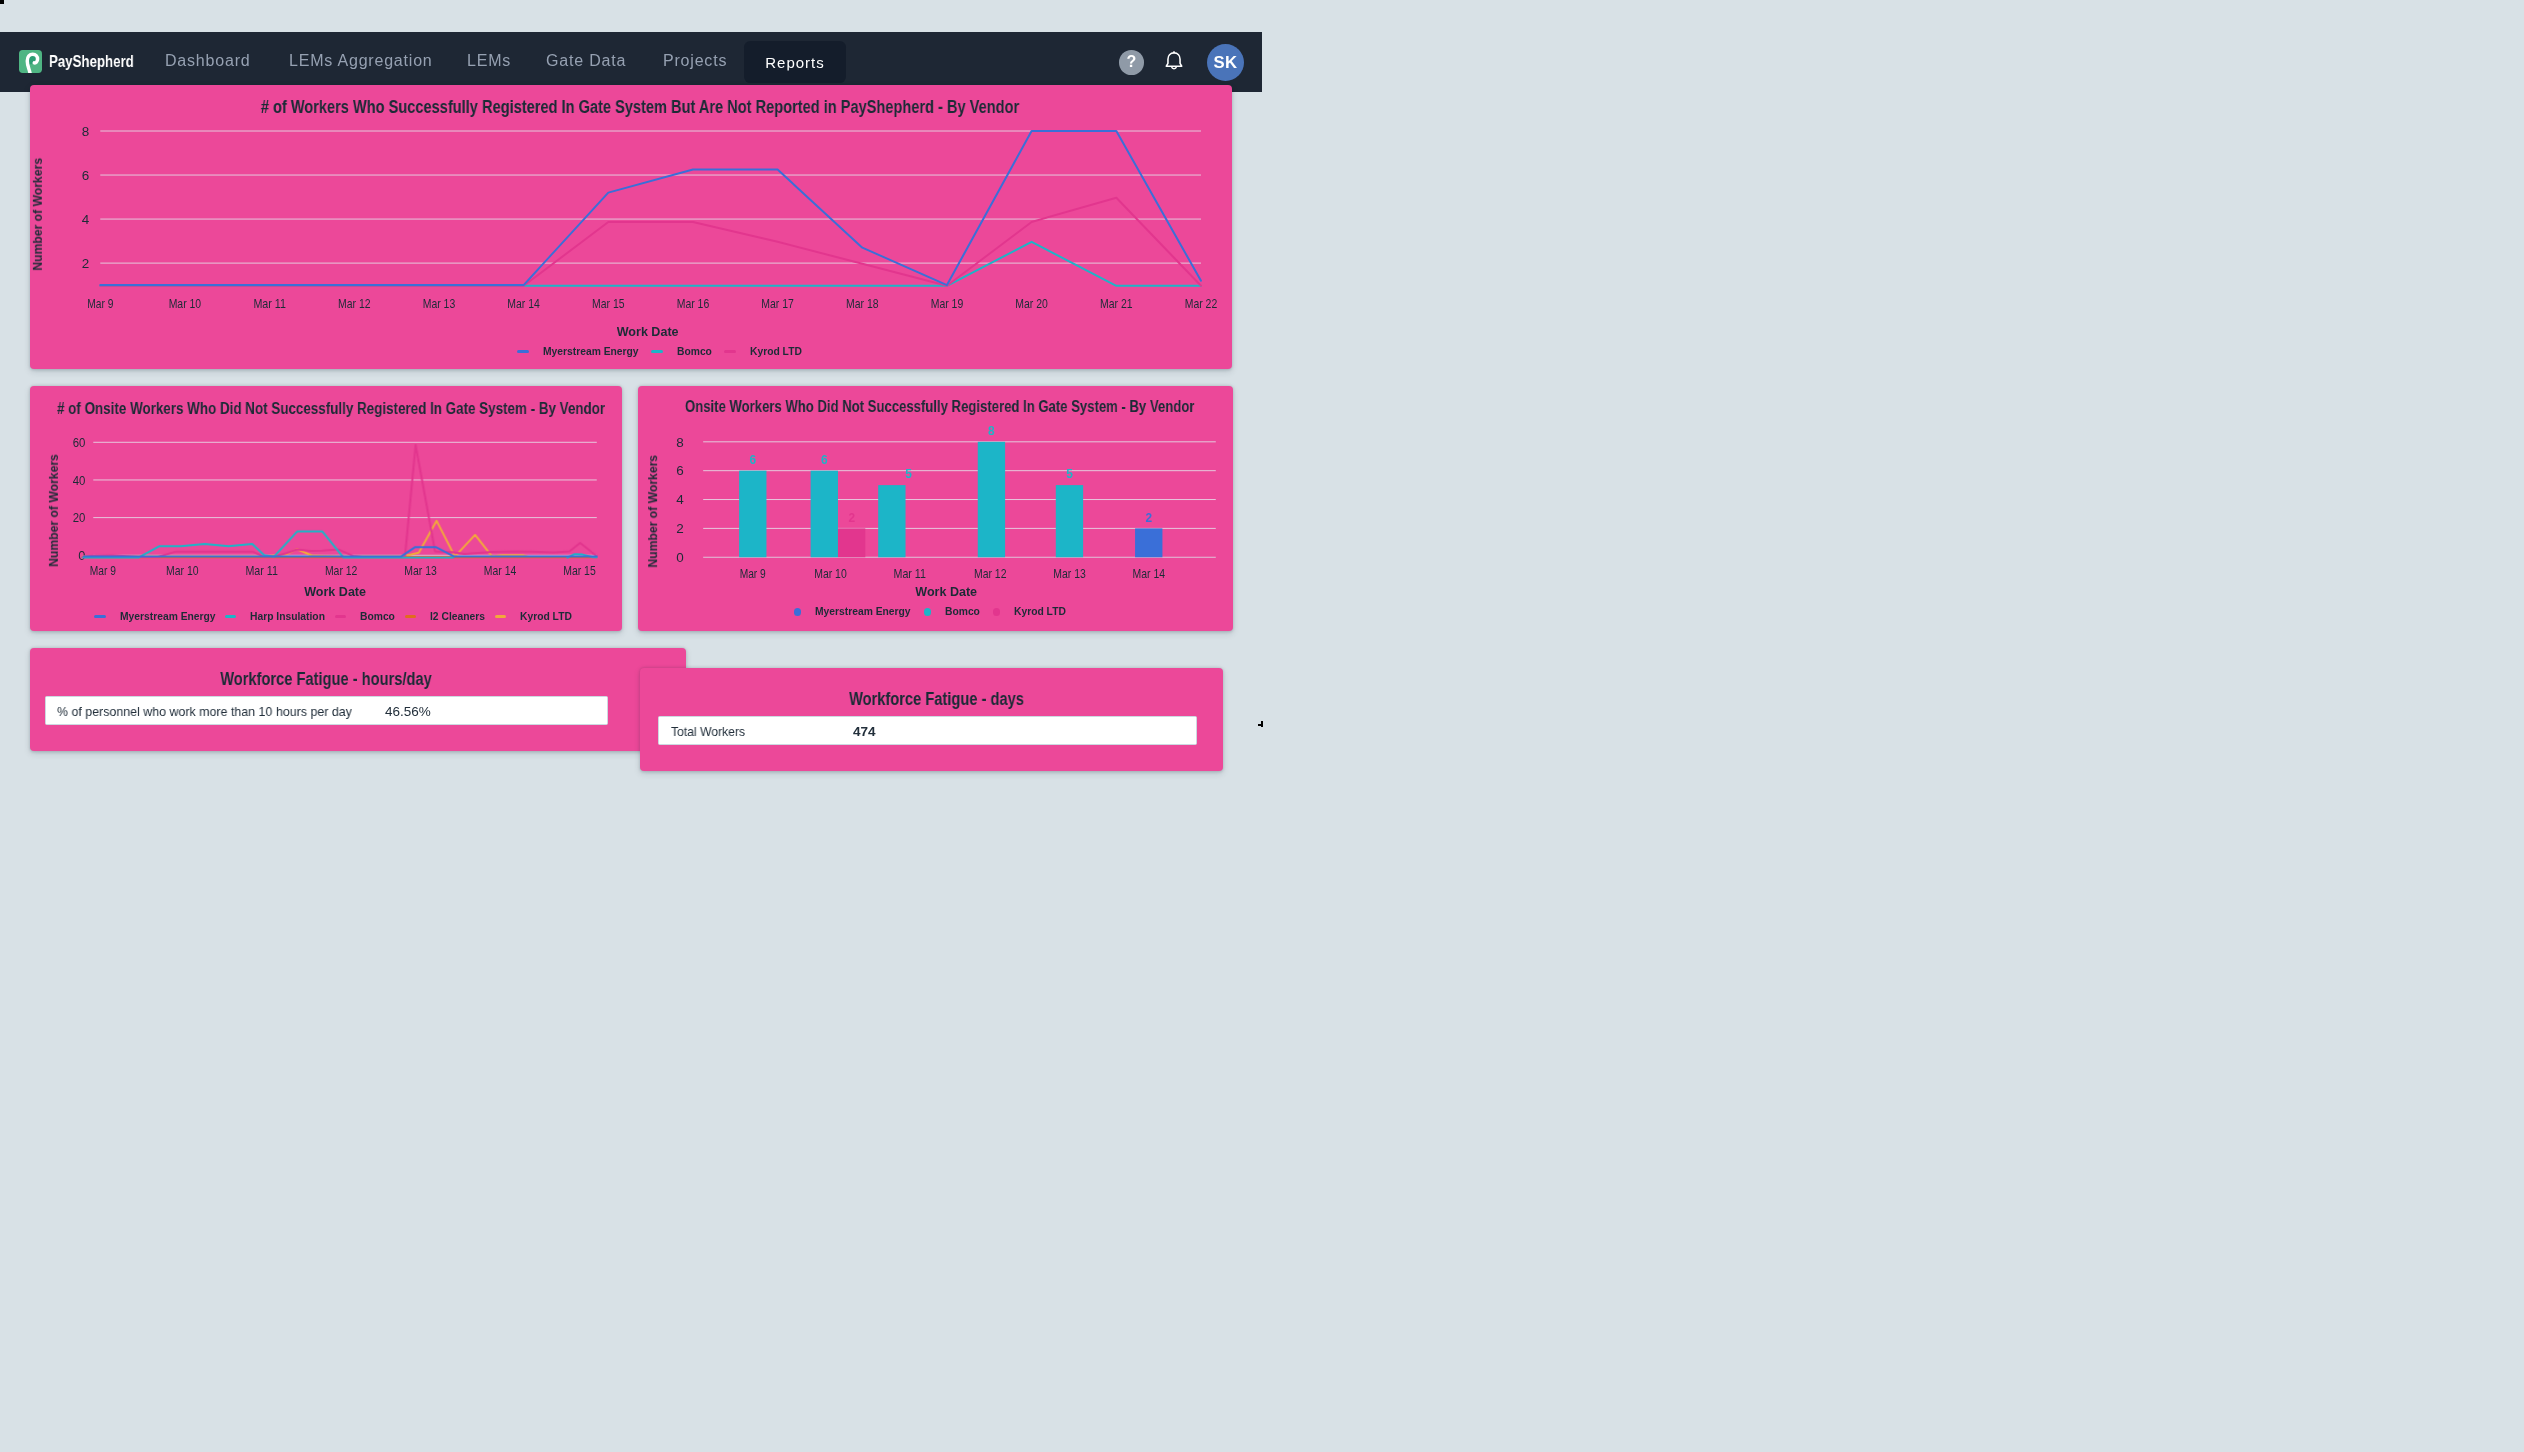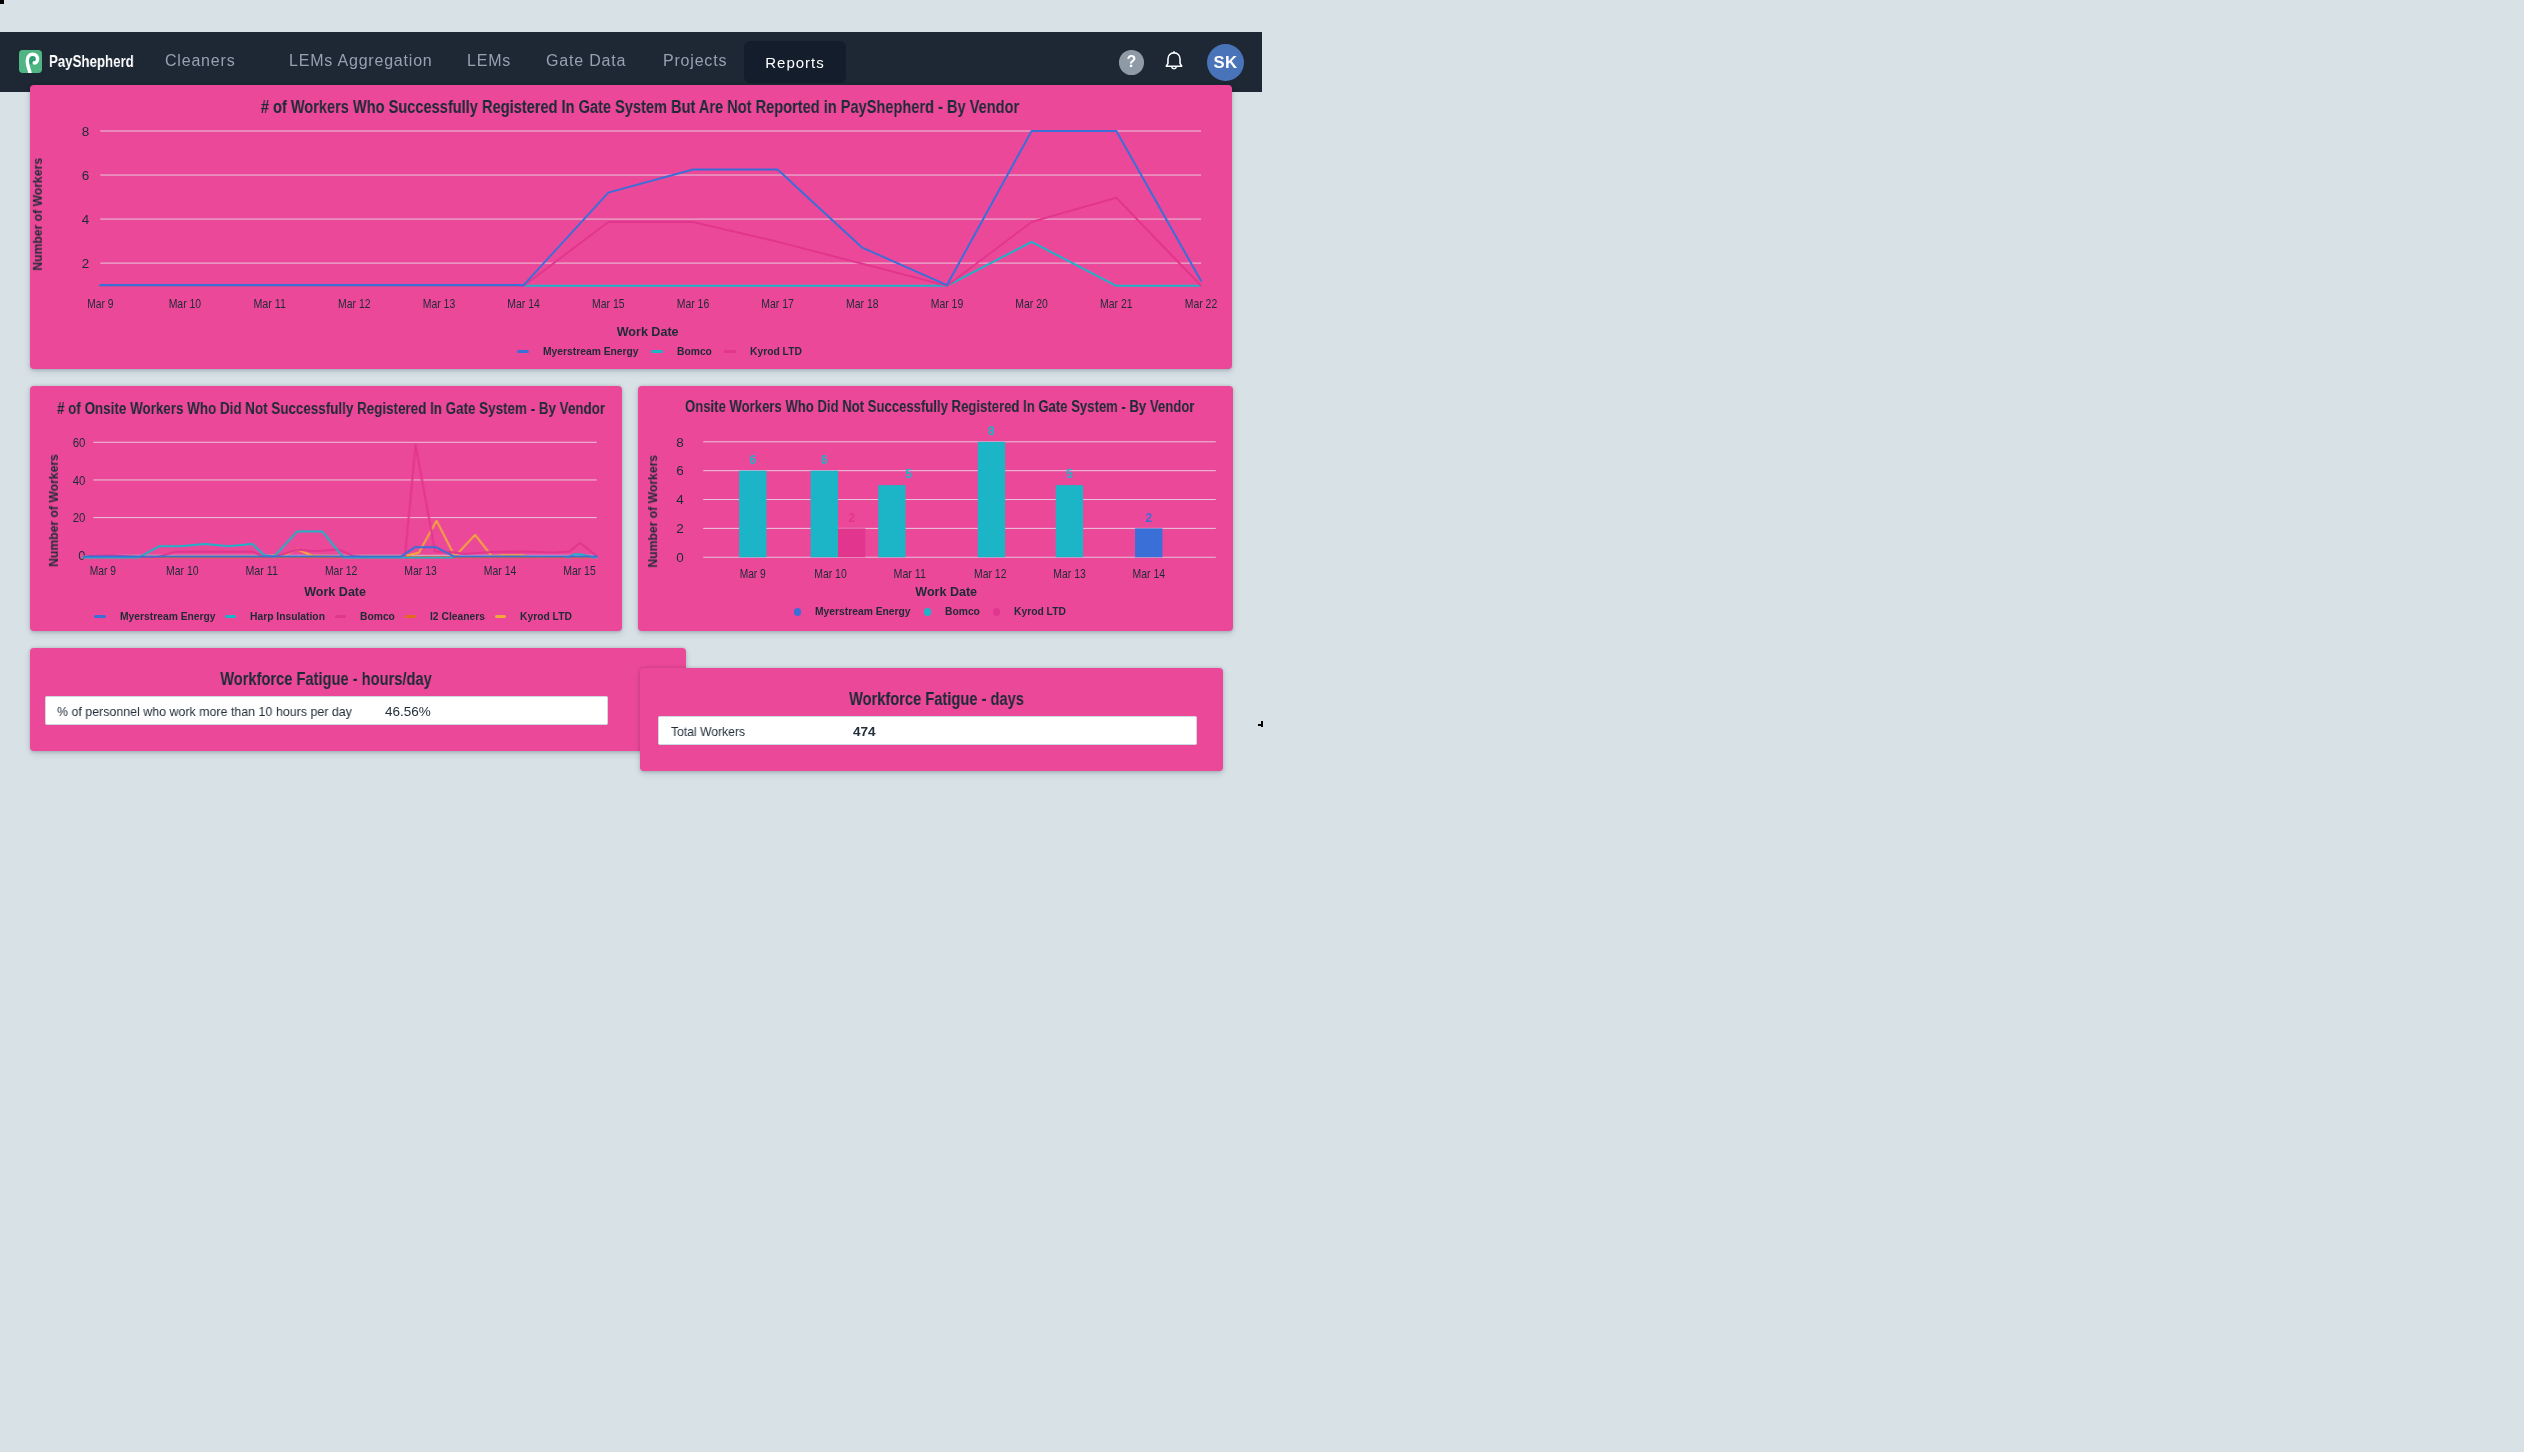--- a/index.html
+++ b/index.html
@@ -24,21 +24,21 @@
 .rtxt { position:absolute; font-size:13.5px; color:#222f3b; white-space:nowrap; }
 </style></head>
 <body>
 <div class="nav">
 <svg width="23" height="23" viewBox="0 0 57 57" style="position:absolute;left:19px;top:18px">
 <rect width="57" height="57" rx="9" fill="#4fb583"></rect>
 <path d="M 21 26 C 21 16 27 12 33 12 C 40 12 44 17 44 23 C 44 29 40 32 36 31 L 30 36 L 22 34 Z" fill="#2e9e74"></path>
 <path d="M 27.5 58 C 25.5 47,20.5 40,20.5 27 C 20.5 16.5,26.5 10.5,34 10.5 C 41.5 10.5,46 16,46 22.5 C 46 29,41.5 32.8,38 31.8" fill="none" stroke="#ffffff" stroke-width="8.6" stroke-linecap="round"></path>
 </svg>
 <div class="brand">PayShepherd</div>
-<div class="nl" style="left:165px">Cleaners</div>
+<div class="nl" style="left:165px">Dashboard</div>
 <div class="nl" style="left:289px">LEMs Aggregation</div>
 <div class="nl" style="left:467px">LEMs</div>
 <div class="nl" style="left:546px">Gate Data</div>
 <div class="nl" style="left:663px">Projects</div>
 <div class="pill">
       <span>Reports</span>
     </div>
 <div class="qc">?</div>
 <div class="bell">
       <svg width="22" height="24" viewBox="0 0 28 30" style="display:block">

